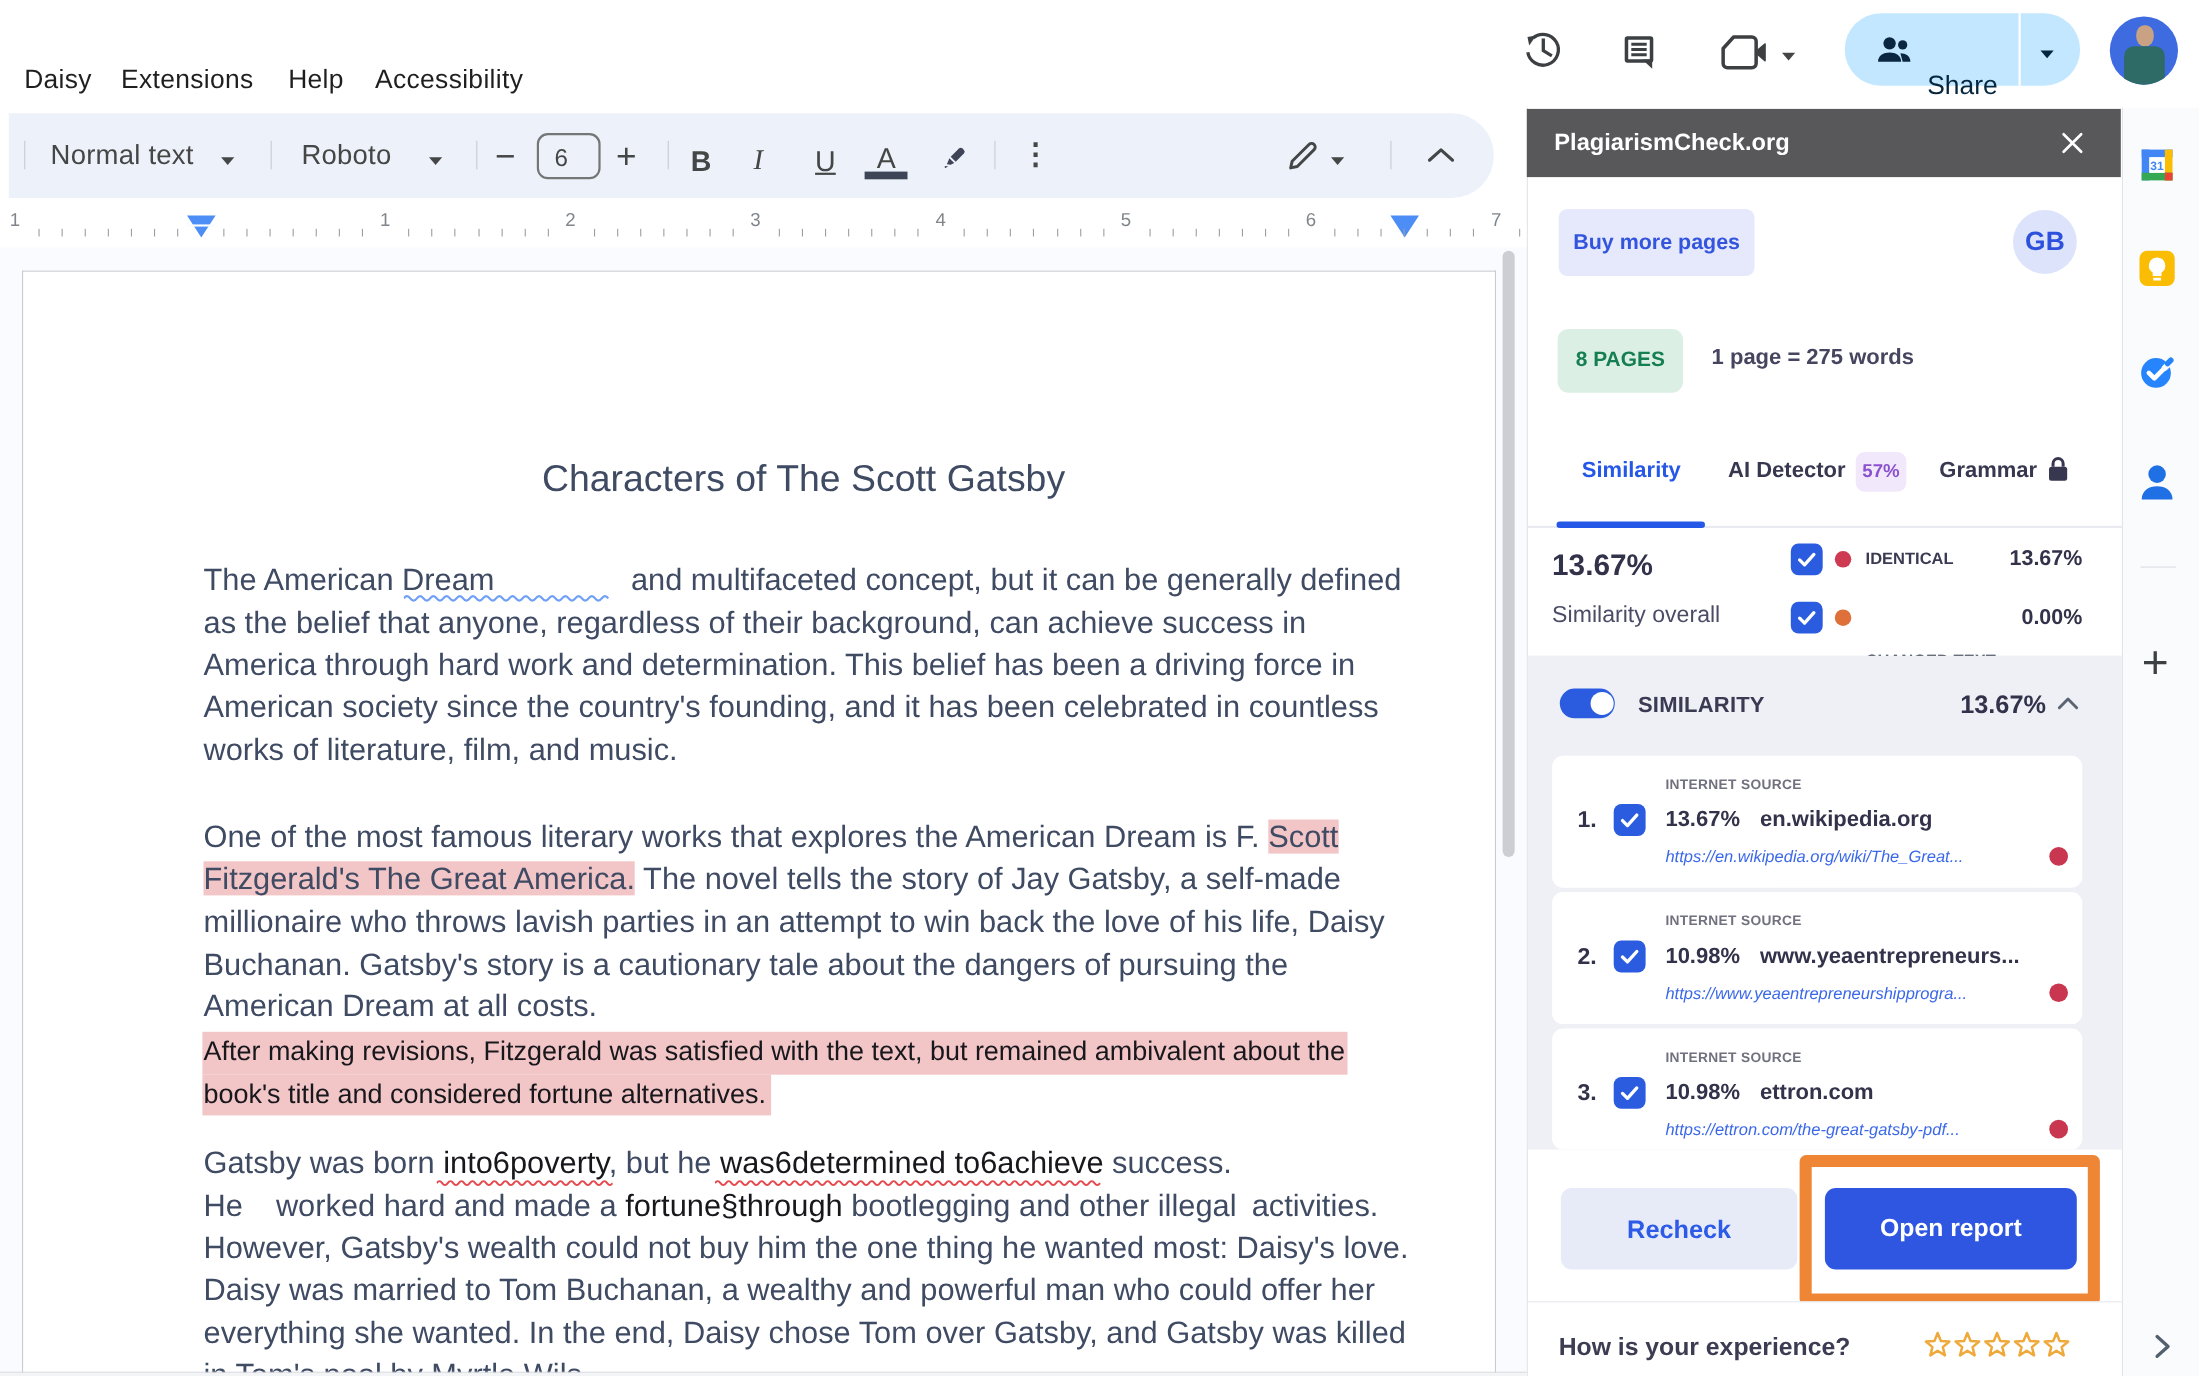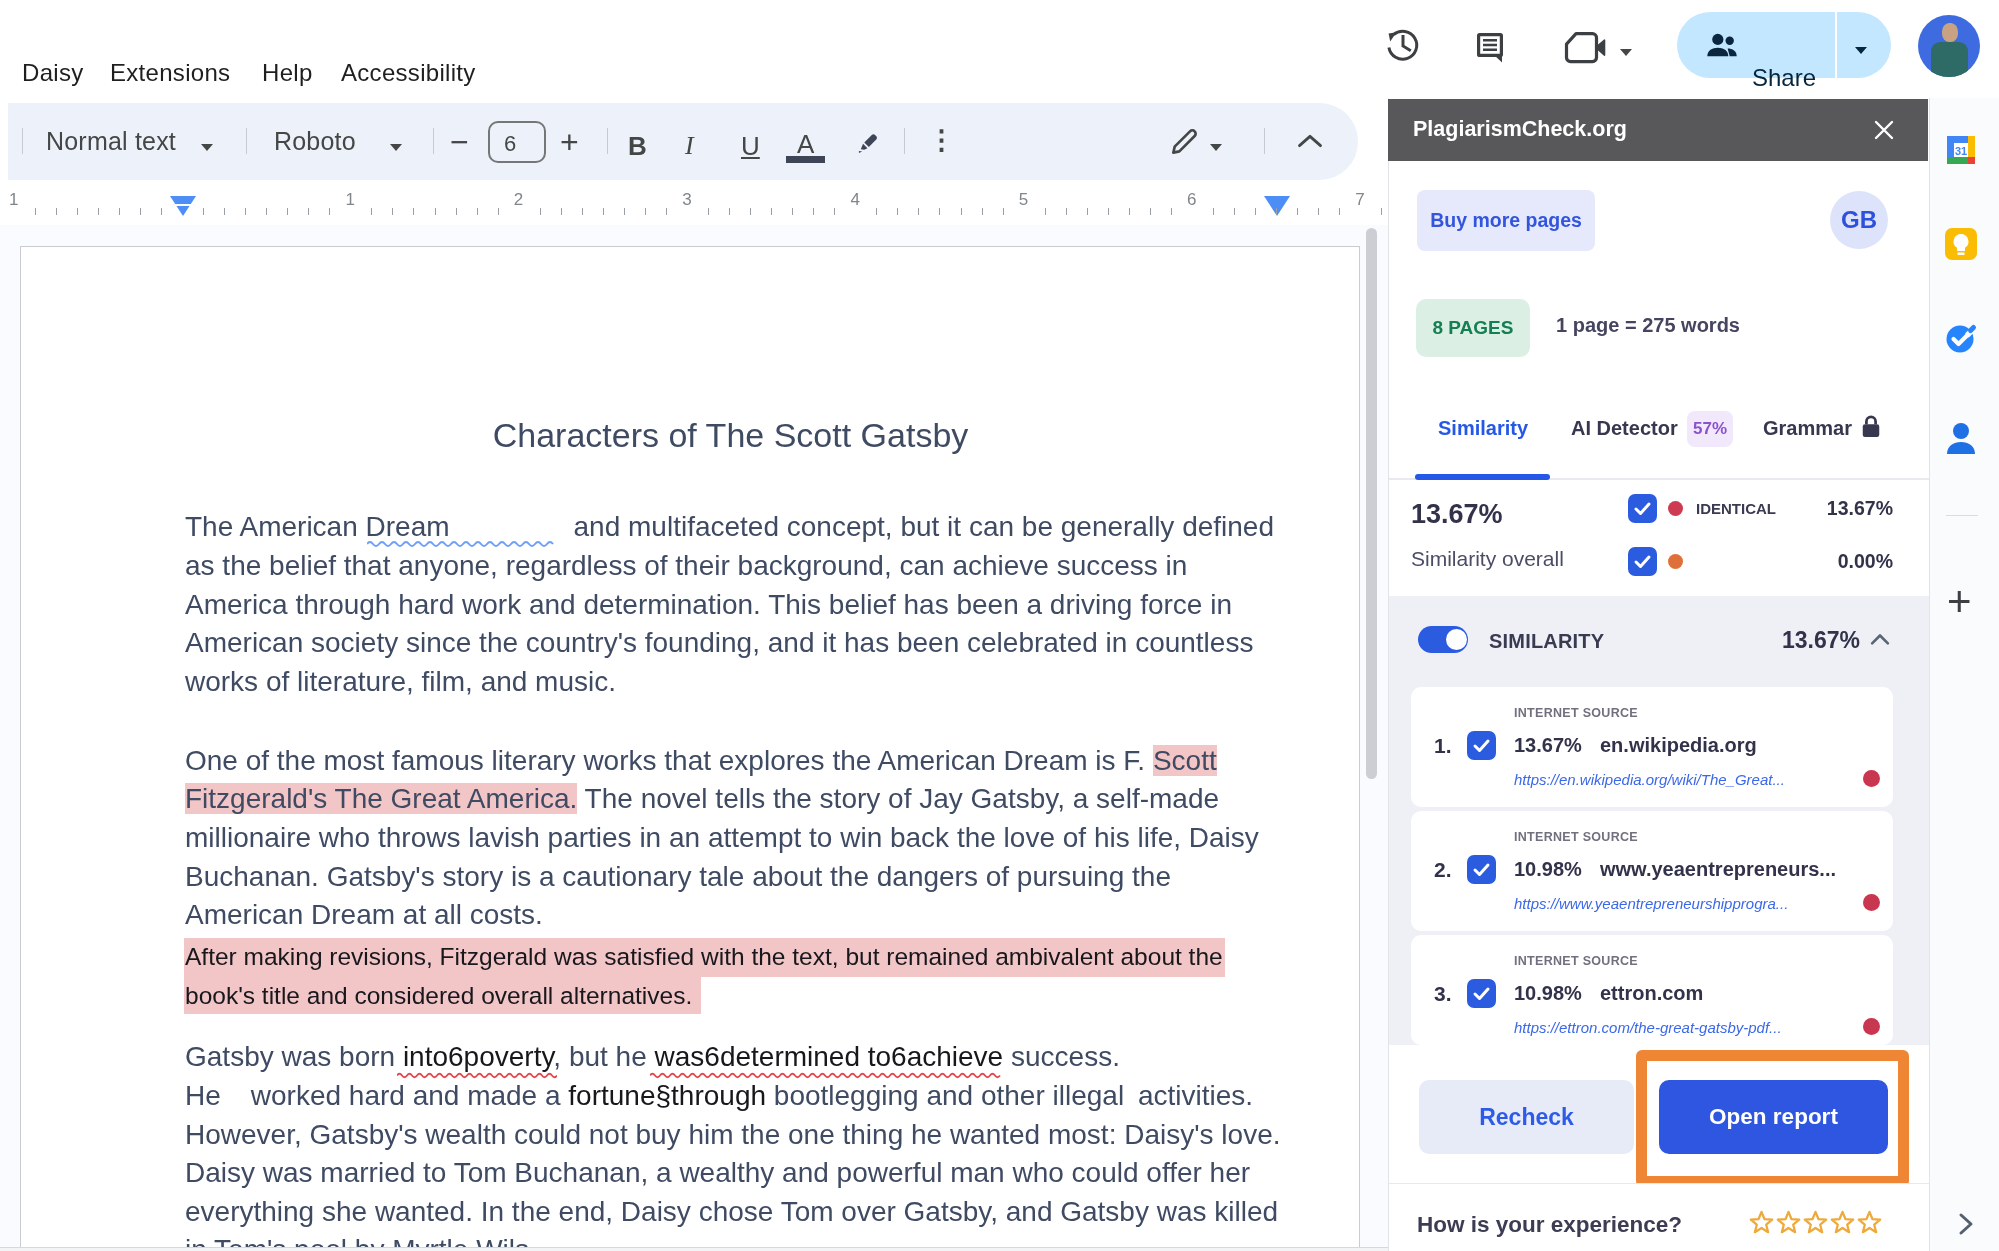--- a/index.html
+++ b/index.html
@@ -127,21 +127,21 @@
 
 <div class="docline" style="top:741.8px;">One of the most famous literary works that explores the American Dream is F. <span class="hl">Scott</span></div>
 <div class="docline" style="top:780.4px;"><span class="hl">Fitzgerald's The Great America.</span> The novel tells the story of Jay Gatsby, a self-made</div>
 <div class="docline" style="top:819px;">millionaire who throws lavish parties in an attempt to win back the love of his life, Daisy</div>
 <div class="docline" style="top:857.6px;">Buchanan. Gatsby's story is a cautionary tale about the dangers of pursuing the</div>
 <div class="docline" style="top:896.2px;">American Dream at all costs.</div>
 
 <div class="abs" style="left:184px;top:938px;width:1041px;height:39px;background:#f2c5c7;"></div>
 <div class="abs" style="left:184px;top:977px;width:517px;height:37px;background:#f2c5c7;"></div>
 <div class="docline blk" style="top:938px;font-size:24.5px;line-height:38.6px;">After making revisions, Fitzgerald was satisfied with the text, but remained ambivalent about the</div>
-<div class="docline blk" style="top:976.6px;font-size:24.5px;line-height:38.6px;">book's title and considered overall alternatives.</div>
+<div class="docline blk" style="top:976.6px;font-size:24.5px;line-height:38.6px;">book's title and considered fortune alternatives.</div>
 
 <div class="docline" style="top:1038.4px;">Gatsby was born <span class="blk" id="rw1">into6poverty</span>, but he <span class="blk" id="rw2">was6determined to6achieve</span> success.</div>
 <div class="docline" style="top:1077px;">He<span style="display:inline-block;width:30px;"></span>worked hard and made a <span class="blk">fortune§through</span> bootlegging and other illegal<span style="display:inline-block;width:6px;"></span> activities.</div>
 <div class="docline" style="top:1115.6px;">However, Gatsby's wealth could not buy him the one thing he wanted most: Daisy's love.</div>
 <div class="docline" style="top:1154.2px;">Daisy was married to Tom Buchanan, a wealthy and powerful man who could offer her</div>
 <div class="docline" style="top:1192.8px;">everything she wanted. In the end, Daisy chose Tom over Gatsby, and Gatsby was killed</div>
 <div class="docline" style="top:1230.5px;">in Tom's pool by Myrtle Wils</div>
 
 <svg class="abs" style="left:397px;top:1072px;" width="160" height="7" viewBox="0 0 160 7">
   <path d="M0 3.5 q 2.5 -3.5 5 0 t 5 0 t 5 0 t 5 0 t 5 0 t 5 0 t 5 0 t 5 0 t 5 0 t 5 0 t 5 0 t 5 0 t 5 0 t 5 0 t 5 0 t 5 0 t 5 0 t 5 0 t 5 0 t 5 0 t 5 0 t 5 0 t 5 0 t 5 0 t 5 0 t 5 0 t 5 0 t 5 0 t 5 0 t 5 0 t 5 0 t 5 0" fill="none" stroke="#e5484d" stroke-width="1.8"></path>

